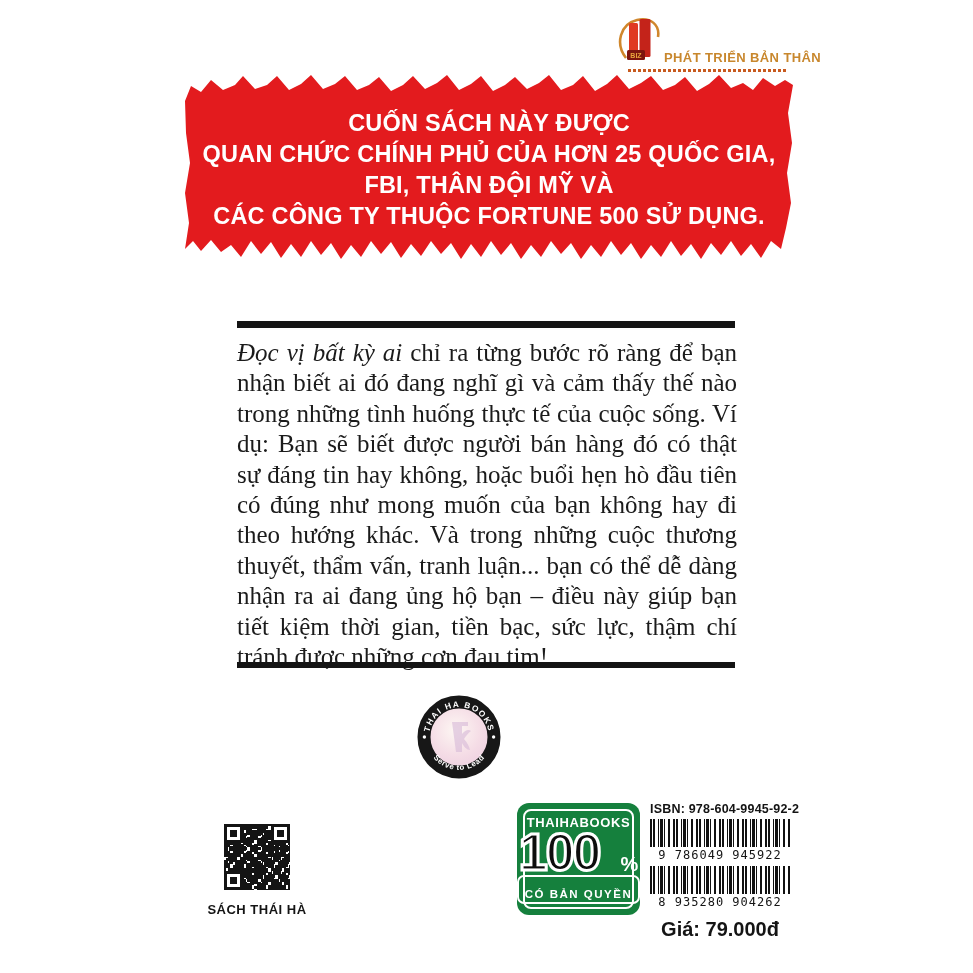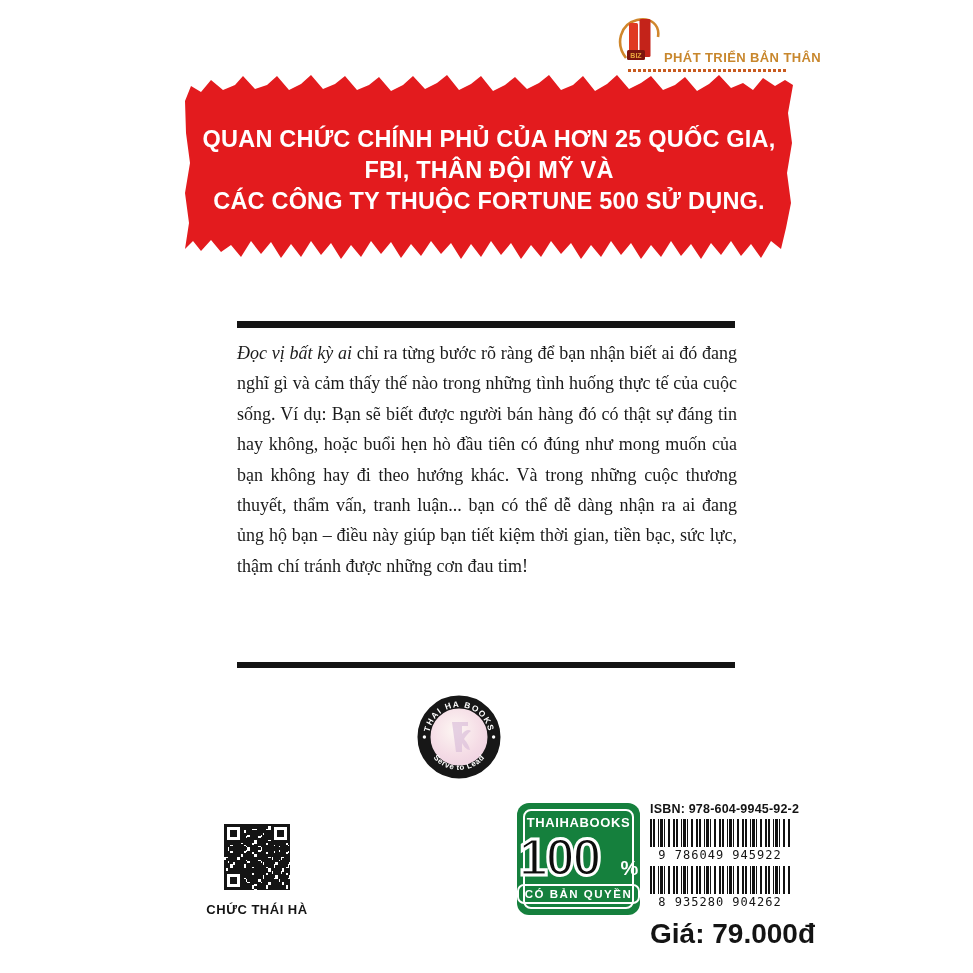--- a/index.html
+++ b/index.html
@@ -21,21 +21,21 @@
   .banner-text { position:absolute; inset:0; display:flex; flex-direction:column; justify-content:center;
                  align-items:center; gap:0; padding:14px 18px 10px; text-align:center; }
   .banner-line { color:#ffffff; font-weight:700; font-size:23.5px; line-height:31px;
                  letter-spacing:.2px; white-space:nowrap; }
 
   
   .rule-top, .rule-bottom { position:absolute; left:237px; width:498px; background:#141414; }
   .rule-top { top:321px; height:7px; }
   .rule-bottom { top:662px; height:6px; }
   .desc { position:absolute; left:237px; top:338px; width:500px;
-          font-family:"Liberation Serif", serif; font-size:18px; line-height:30.4px;
+          font-family:"Liberation Serif", serif; font-size:25px; line-height:30.4px;
           text-align:justify; color:#1b1b1b; }
   .desc em { font-style:italic; }
 
   
   .stamp { position:absolute; left:417px; top:695px; width:84px; height:84px; }
 
   
   .qr-block { position:absolute; left:197px; top:820px; width:120px; }
   .qr { position:relative; margin:0 auto; width:74px; height:74px; background:#fff; }
   .qr-noise { position:absolute; inset:4px;
@@ -54,36 +54,36 @@
            border-radius:12px; padding:6px; display:flex; flex-direction:column; align-items:center; }
   .badge-inner { width:100%; height:100%; border:2px solid #fff; border-radius:8px;
                  display:flex; flex-direction:column; align-items:center; justify-content:space-between;
                  padding:4px 2px 3px; }
   .badge-brand { color:#fff; font-weight:800; font-size:13px; letter-spacing:.6px; white-space:nowrap; }
   .badge-100 { color:#0d0d0d; font-weight:900; font-size:52px; line-height:.82;
                -webkit-text-stroke:3px #ffffff; letter-spacing:-2px; display:flex; align-items:flex-end;gap:20px; }
   .badge-pct { -webkit-text-stroke:0; color:#fff; font-size:20px; font-weight:800; line-height:1;
                margin-left:1px; letter-spacing:0; }
   .badge-caption { color:#fff; font-weight:700; font-size:11.5px; letter-spacing:1.5px;
-                   border:2px solid #fff; border-radius:7px; padding:2px 6px 2px; white-space:nowrap; }
+                   border:2px solid #fff; border-radius:7px; padding:11px 6px 2px; white-space:nowrap; }
 
   
   .barcodes { position:absolute; left:650px; top:802px; width:140px; }
   .isbn { font-size:12.5px; font-weight:700; color:#141414; letter-spacing:.2px;
           text-align:left; margin-bottom:3px; white-space:nowrap; }
   .bars { height:28px; width:100%;
       background:repeating-linear-gradient(90deg,
         #111 0 2px, #fff 2px 3px, #111 3px 5px, #fff 5px 8px,
         #111 8px 9px, #fff 9px 10px, #111 10px 13px, #fff 13px 14px,
         #111 14px 15px, #fff 15px 18px, #111 18px 20px, #fff 20px 23px); }
   .bar-digits { font-family:"DejaVu Sans Mono", monospace; font-size:12px; color:#141414;
                 background:#fff; text-align:center; letter-spacing:1px; line-height:14px;
                 padding-top:1px; margin-bottom:4px; white-space:nowrap; }
   .price { position:absolute; left:650px; top:918px; width:140px; text-align:center;
-           font-size:28px; font-weight:600; color:#141414; white-space:nowrap; }
+           font-size:20px; font-weight:600; color:#141414; white-space:nowrap; }
 </style>
 </head>
 <body>
 
 <div class="page">
 
   <div class="pub-header">
     <svg class="pub-logo" viewBox="0 0 42 52">
       <path d="M 8 44 C -3 30 2 10 19 6 C 33 3 42 11 40 23" fill="none" stroke="#d0872c" stroke-width="2.6"></path>
       <rect x="11" y="9" width="9" height="34" rx="1.5" fill="#e03a22"></rect>
@@ -104,20 +104,21 @@
         456,10 466,3 478,17 490,12 500,4 512,18 524,11 534,2 546,15 558,10 568,17 578,5 590,13
         600,7 608,12 603,40 607,70 602,100 606,130 601,155
         596,176 586,168 576,185 566,171 556,183 546,168 536,182 526,170 516,186 506,171 496,183
         486,168 476,184 466,172 456,186 446,170 436,182 426,168 416,184 406,172 396,186 386,170
         376,181 366,168 356,184 346,172 336,186 326,170 316,182 306,168 296,184 286,171 276,186
         266,170 256,181 246,168 236,183 226,171 216,185 206,169 196,181 186,168 176,184 166,172
         156,186 146,170 136,182 126,168 116,184 106,171 96,185 86,169 76,181 66,168 56,184 46,172
         36,179 26,167 16,178 8,168 0,176 4,150 0,120 5,90 1,60" fill="#e31b1e"></polygon>
     </svg>
     <div class="banner-text">
+      <div class="banner-line">CUỐN SÁCH NÀY ĐƯỢC</div>
       <div class="banner-line">QUAN CHỨC CHÍNH PHỦ CỦA HƠN 25 QUỐC GIA,</div>
       <div class="banner-line">FBI, THÂN ĐỘI MỸ VÀ</div>
       <div class="banner-line">CÁC CÔNG TY THUỘC FORTUNE 500 SỬ DỤNG.</div>
     </div>
   </div>
 
   <div class="rule-top"></div>
   <p class="desc"><em>Đọc vị bất kỳ ai</em><span> chỉ ra từng bước rõ ràng để bạn nhận biết ai đó đang nghĩ gì và cảm thấy thế nào trong những tình huống thực tế của cuộc sống. Ví dụ: Bạn sẽ biết được người bán hàng đó có thật sự đáng tin hay không, hoặc buổi hẹn hò đầu tiên có đúng như mong muốn của bạn không hay đi theo hướng khác. Và trong những cuộc thương thuyết, thẩm vấn, tranh luận... bạn có thể dễ dàng nhận ra ai đang ủng hộ bạn – điều này giúp bạn tiết kiệm thời gian, tiền bạc, sức lực, thậm chí tránh được những cơn đau tim!</span></p>
   <div class="rule-bottom"></div>
 
@@ -144,21 +145,21 @@
   </svg>
 
   <div class="qr-block">
     <div class="qr">
       <div class="qr-noise">
         <div class="finder tl"></div>
         <div class="finder tr"></div>
         <div class="finder bl"></div>
       </div>
     </div>
-    <div class="qr-caption">CHỨC THÁI HÀ</div>
+    <div class="qr-caption">SÁCH THÁI HÀ</div>
   </div>
 
   <div class="badge">
     <div class="badge-inner">
       <div class="badge-brand">THAIHABOOKS</div>
       <div class="badge-100">
           <span>100</span>
           <span class="badge-pct">%</span>
         </div>
       <div class="badge-caption">CÓ BẢN QUYỀN</div>

